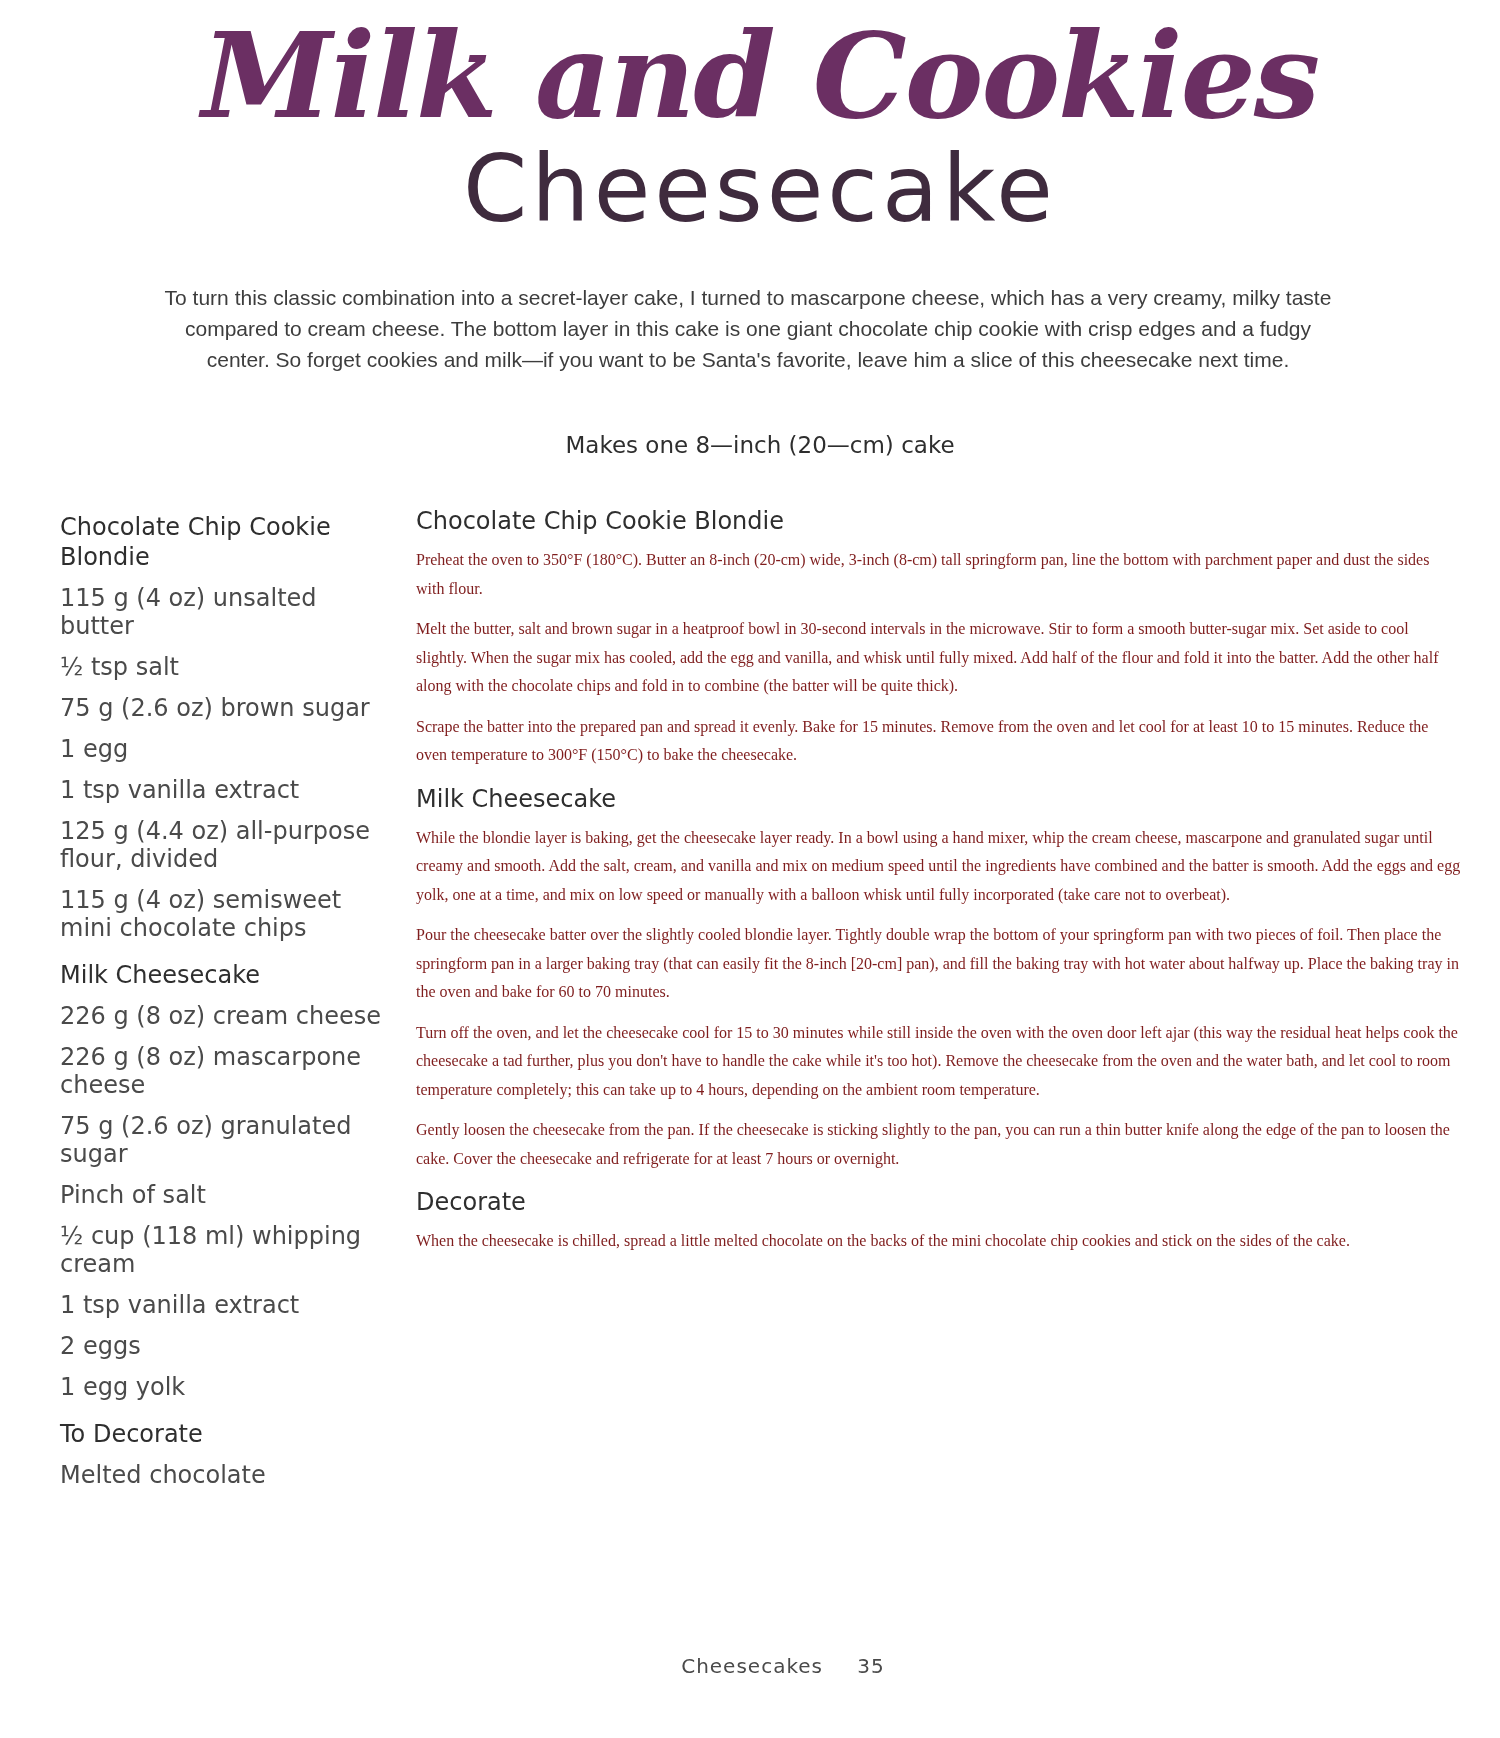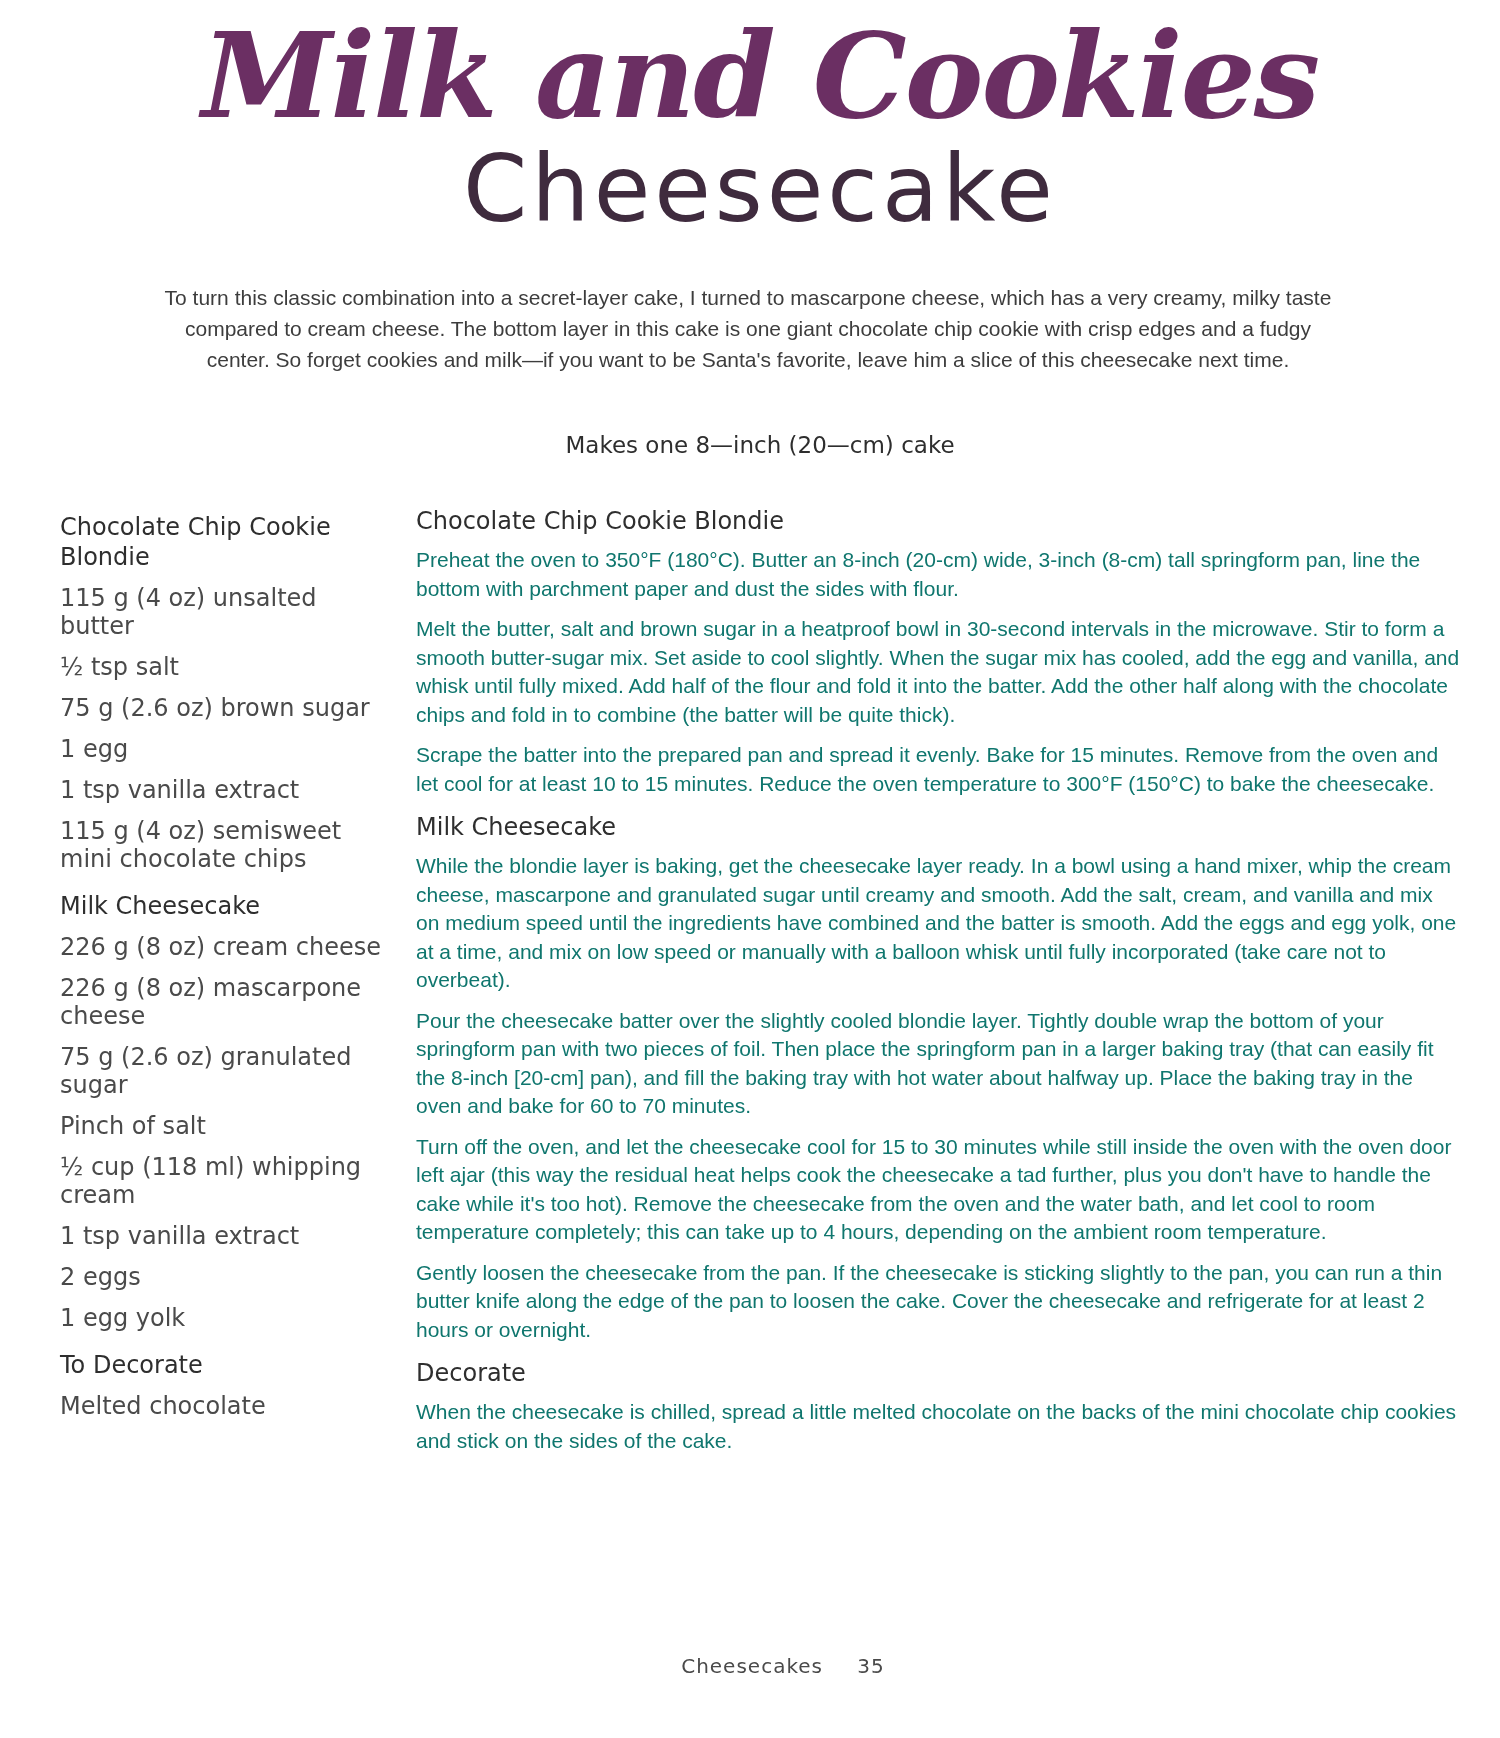--- a/index.html
+++ b/index.html
@@ -34,22 +34,22 @@
   .ing-item {
     font-family: "DejaVu Sans", sans-serif; font-size: 24px; line-height: 28px;
     color: #4a4a4a; margin: 0 0 13px 0;
   }
   .method { position: absolute; left: 416px; top: 506px; width: 1045px; }
   .method h3 {
     font-family: "DejaVu Sans", sans-serif; font-weight: normal; font-size: 24px;
     line-height: 30px; color: #2e2e2e; margin: 0 0 10px 0;
   }
   .method p {
-    font-family: Liberation Sans, sans-serif; font-size: 21px; line-height: 28.5px;
-    color: #0f766e; margin: 0 0 12px 0;
+    font-family: Liberation Serif, serif; font-size: 16px; line-height: 28.5px;
+    color: #7f1d1d; margin: 0 0 12px 0;
   }
   .method .section { margin-bottom: 14px; }
   .footer {
     position: absolute; top: 1654px; left: 0; width: 1500px; text-align: center;
     font-family: "DejaVu Sans", sans-serif; font-size: 20px; color: #4a4a4a;
     letter-spacing: 1px; transform: translateX(33px);
   }
   .footer .page-num { margin-left: 27px; }
 </style>
 </head>
@@ -62,20 +62,21 @@
 <div class="yield">Makes one 8—inch (20—cm) cake</div>
 
 <div class="ingredients">
   <div class="ing-group">
     <div class="ing-heading">Chocolate Chip Cookie Blondie</div>
     <div class="ing-item">115 g (4 oz) unsalted butter</div>
     <div class="ing-item">½ tsp salt</div>
     <div class="ing-item">75 g (2.6 oz) brown sugar</div>
     <div class="ing-item">1 egg</div>
     <div class="ing-item">1 tsp vanilla extract</div>
+    <div class="ing-item">125 g (4.4 oz) all-purpose flour, divided</div>
     <div class="ing-item">115 g (4 oz) semisweet mini chocolate chips</div>
   </div>
   <div class="ing-group">
     <div class="ing-heading">Milk Cheesecake</div>
     <div class="ing-item">226 g (8 oz) cream cheese</div>
     <div class="ing-item">226 g (8 oz) mascarpone cheese</div>
     <div class="ing-item">75 g (2.6 oz) granulated sugar</div>
     <div class="ing-item">Pinch of salt</div>
     <div class="ing-item">½ cup (118 ml) whipping cream</div>
     <div class="ing-item">1 tsp vanilla extract</div>
@@ -93,21 +94,21 @@
     <h3>Chocolate Chip Cookie Blondie</h3>
     <p>Preheat the oven to 350°F (180°C). Butter an 8-inch (20-cm) wide, 3-inch (8-cm) tall springform pan, line the bottom with parchment paper and dust the sides with flour.</p>
     <p>Melt the butter, salt and brown sugar in a heatproof bowl in 30-second intervals in the microwave. Stir to form a smooth butter-sugar mix. Set aside to cool slightly. When the sugar mix has cooled, add the egg and vanilla, and whisk until fully mixed. Add half of the flour and fold it into the batter. Add the other half along with the chocolate chips and fold in to combine (the batter will be quite thick).</p>
     <p>Scrape the batter into the prepared pan and spread it evenly. Bake for 15 minutes. Remove from the oven and let cool for at least 10 to 15 minutes. Reduce the oven temperature to 300°F (150°C) to bake the cheesecake.</p>
   </div>
   <div class="section">
     <h3>Milk Cheesecake</h3>
     <p>While the blondie layer is baking, get the cheesecake layer ready. In a bowl using a hand mixer, whip the cream cheese, mascarpone and granulated sugar until creamy and smooth. Add the salt, cream, and vanilla and mix on medium speed until the ingredients have combined and the batter is smooth. Add the eggs and egg yolk, one at a time, and mix on low speed or manually with a balloon whisk until fully incorporated (take care not to overbeat).</p>
     <p>Pour the cheesecake batter over the slightly cooled blondie layer. Tightly double wrap the bottom of your springform pan with two pieces of foil. Then place the springform pan in a larger baking tray (that can easily fit the 8-inch [20-cm] pan), and fill the baking tray with hot water about halfway up. Place the baking tray in the oven and bake for 60 to 70 minutes.</p>
     <p>Turn off the oven, and let the cheesecake cool for 15 to 30 minutes while still inside the oven with the oven door left ajar (this way the residual heat helps cook the cheesecake a tad further, plus you don't have to handle the cake while it's too hot). Remove the cheesecake from the oven and the water bath, and let cool to room temperature completely; this can take up to 4 hours, depending on the ambient room temperature.</p>
-    <p>Gently loosen the cheesecake from the pan. If the cheesecake is sticking slightly to the pan, you can run a thin butter knife along the edge of the pan to loosen the cake. Cover the cheesecake and refrigerate for at least 2 hours or overnight.</p>
+    <p>Gently loosen the cheesecake from the pan. If the cheesecake is sticking slightly to the pan, you can run a thin butter knife along the edge of the pan to loosen the cake. Cover the cheesecake and refrigerate for at least 7 hours or overnight.</p>
   </div>
   <div class="section">
     <h3>Decorate</h3>
     <p>When the cheesecake is chilled, spread a little melted chocolate on the backs of the mini chocolate chip cookies and stick on the sides of the cake.</p>
   </div>
 </div>
 
 <div class="footer">
   <span>Cheesecakes</span>
   <span class="page-num">35</span>

